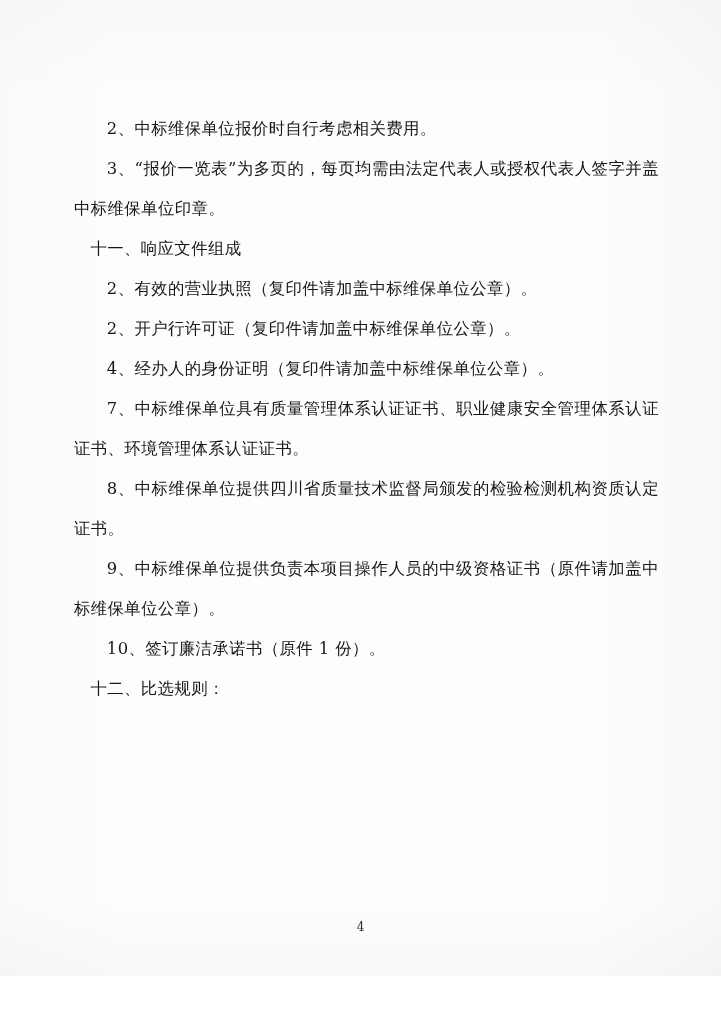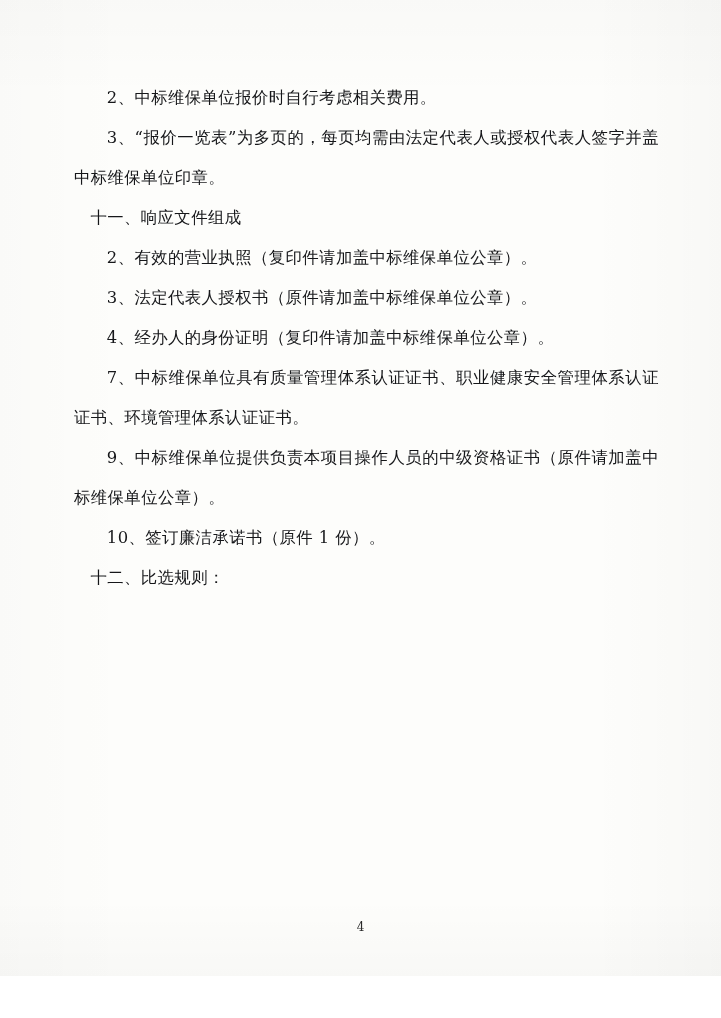--- a/index.html
+++ b/index.html
@@ -12,21 +12,21 @@
     background: #ffffff;
     font-family: "DejaVu Serif", "Liberation Serif", serif;
     overflow: hidden;
   }
   .page {
     position: relative;
     width: 721px;
     height: 976px;
     background: #fdfdfb;
     box-sizing: border-box;
-    padding: 78px 62px 40px 74px;
+    padding: 109px 62px 40px 74px;
   }
   
   .page::before {
     content: "";
     position: absolute;
     inset: 0;
     background:
       linear-gradient(90deg, rgba(0,0,0,0.012) 0%, rgba(0,0,0,0) 18%, rgba(0,0,0,0) 82%, rgba(0,0,0,0.02) 100%),
       linear-gradient(180deg, rgba(0,0,0,0.015) 0%, rgba(0,0,0,0) 10%, rgba(0,0,0,0) 92%, rgba(0,0,0,0.02) 100%);
     pointer-events: none;
@@ -62,23 +62,24 @@
 </head>
 <body>
 
 <div class="page">
   <div class="body-text">
 
     <p class="para">2、中标维保单位报价时自行考虑相关费用。</p>
     <p class="para">3、“报价一览表”为多页的，每页均需由法定代表人或授权代表人签字并盖中标维保单位印章。</p>
     <p class="heading">十一、响应文件组成</p>
     <p class="para">2、有效的营业执照（复印件请加盖中标维保单位公章）。</p>
-    <p class="para">3、法定代表人授权书（原件请加盖中标维保单位公章）。</p>
+    <p class="para">2、开户行许可证（复印件请加盖中标维保单位公章）。</p>
     <p class="para">4、经办人的身份证明（复印件请加盖中标维保单位公章）。</p>
     <p class="para">7、中标维保单位具有质量管理体系认证证书、职业健康安全管理体系认证证书、环境管理体系认证证书。</p>
+    <p class="para">8、中标维保单位提供四川省质量技术监督局颁发的检验检测机构资质认定证书。</p>
     <p class="para">9、中标维保单位提供负责本项目操作人员的中级资格证书（原件请加盖中标维保单位公章）。</p>
     <p class="para">10、签订廉洁承诺书（原件 1 份）。</p>
     <p class="heading">十二、比选规则：</p>
 
   </div>
 
   <div class="footer">4</div>
 </div>
 
 </body></html>

